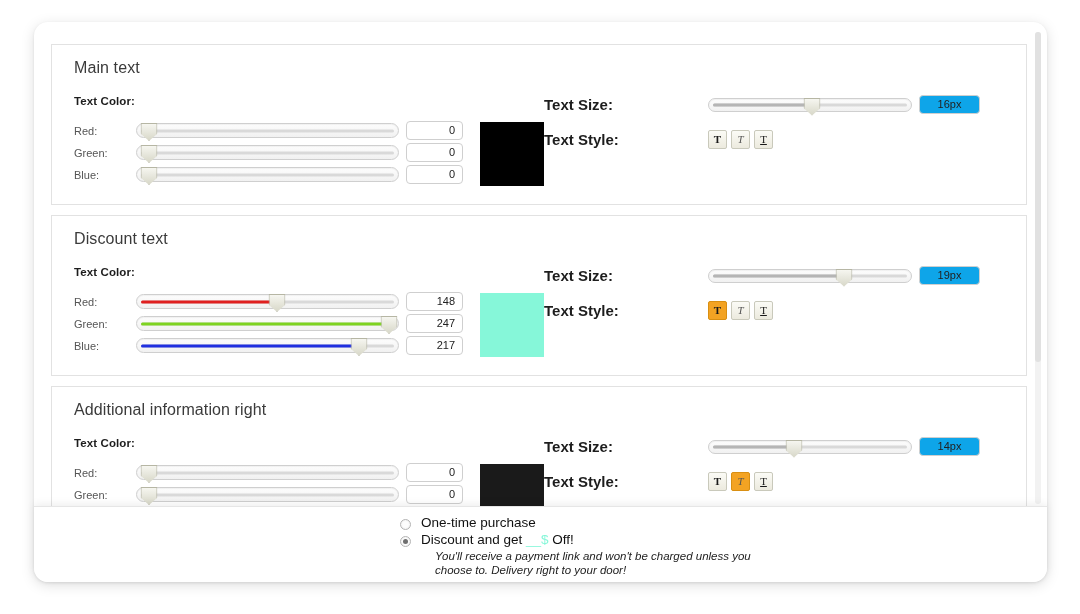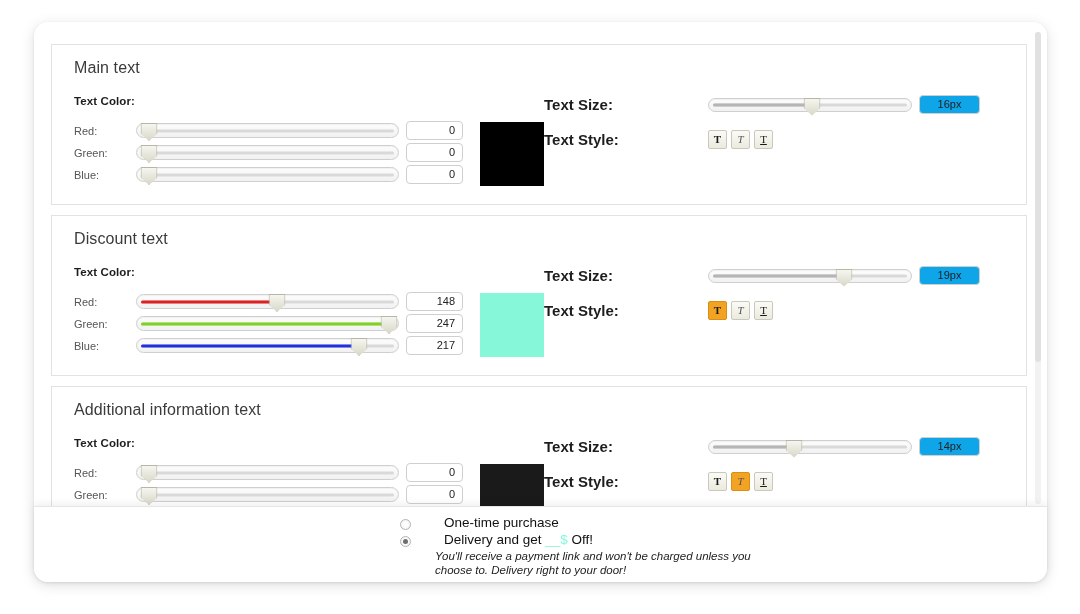--- a/index.html
+++ b/index.html
@@ -215,21 +215,21 @@
     border-radius: 0 0 14px 14px;
     box-shadow: 0 -2px 8px rgba(0,0,0,.07);
     overflow: hidden;
     z-index: 5;
   }
   #preview-inner {
     position: absolute;
     left: 366px; top: 8px;
     width: 400px;
   }
-  .opt-row { display: flex; align-items: flex-start; margin-bottom: 2px; gap: 23px; }
+  .opt-row { display: flex; align-items: flex-start; margin-bottom: 2px; }
   .radio {
     width: 11px; height: 11px;
     border-radius: 50%;
     border: 1px solid #b4b4b4;
     background: radial-gradient(#fdfdfd 40%, #ebebeb 100%);
     margin-right: 10px;
     margin-top: 4px;
     position: relative;
     flex: none;
   }
@@ -394,21 +394,21 @@
               <div class="style-btn b active">T</div>
               <div class="style-btn i">T</div>
               <div class="style-btn u">T</div>
             </div>
           </div>
         </div>
       </div>
     </div>
 
     <div class="panel">
-      <div class="panel-title">Additional information text</div>
+      <div class="panel-title">Additional information right</div>
       <div class="panel-body">
         <div class="col-left">
           <div class="field-label">Text Color:</div>
           <div class="rgb-wrap">
             <div class="rgb-rows">
               <div class="rgb-row">
                 <span class="rgb-name">Red:</span>
                 <div class="slider">
                   <div class="track-line"></div>
                   <div class="fill" style="width:0px;background:#e02020;"></div>
@@ -470,21 +470,21 @@
 
   <div id="preview-panel">
     <div id="preview-inner">
       <div class="opt-row">
         <span class="radio"></span>
         <span class="opt-text">One-time purchase</span>
       </div>
       <div class="opt-row">
         <span class="radio checked"></span>
         <span class="opt-text">
-          <span>Delivery and get </span><span class="discount-amount">__$</span><span> Off!</span>
+          <span>Discount and get </span><span class="discount-amount">__$</span><span> Off!</span>
         </span>
       </div>
       <div class="sub-note">
         <span>You'll receive a payment link and won't be charged unless</span>
         <span>you choose to. Delivery right to your door!</span>
       </div>
     </div>
   </div>
 
 </div>

